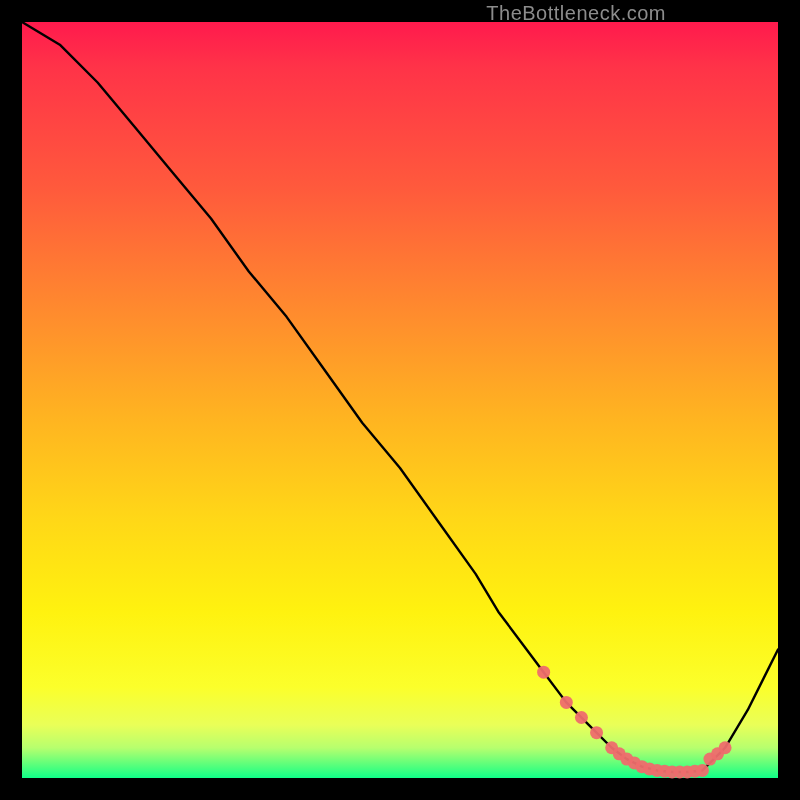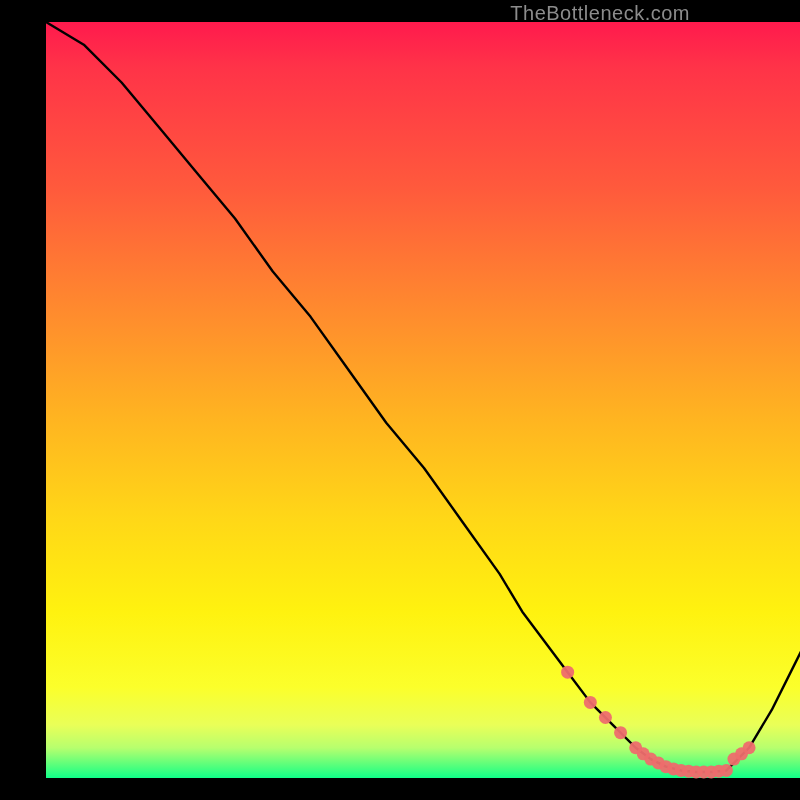--- a/index.html
+++ b/index.html
@@ -8,21 +8,20 @@
     width: 800px;
     height: 800px;
     background: #000000;
     font-family: Arial, Helvetica, sans-serif;
     overflow: hidden;
   }
   .chart-wrap {
     position: relative;
     width: 676px;
     height: 800px;
-    margin-left: 24px;
   }
   
   .plot-area {
     position: absolute;
     left: 22px;
     top: 22px;
     width: 756px;   
     height: 756px;  
     
     background: linear-gradient(

